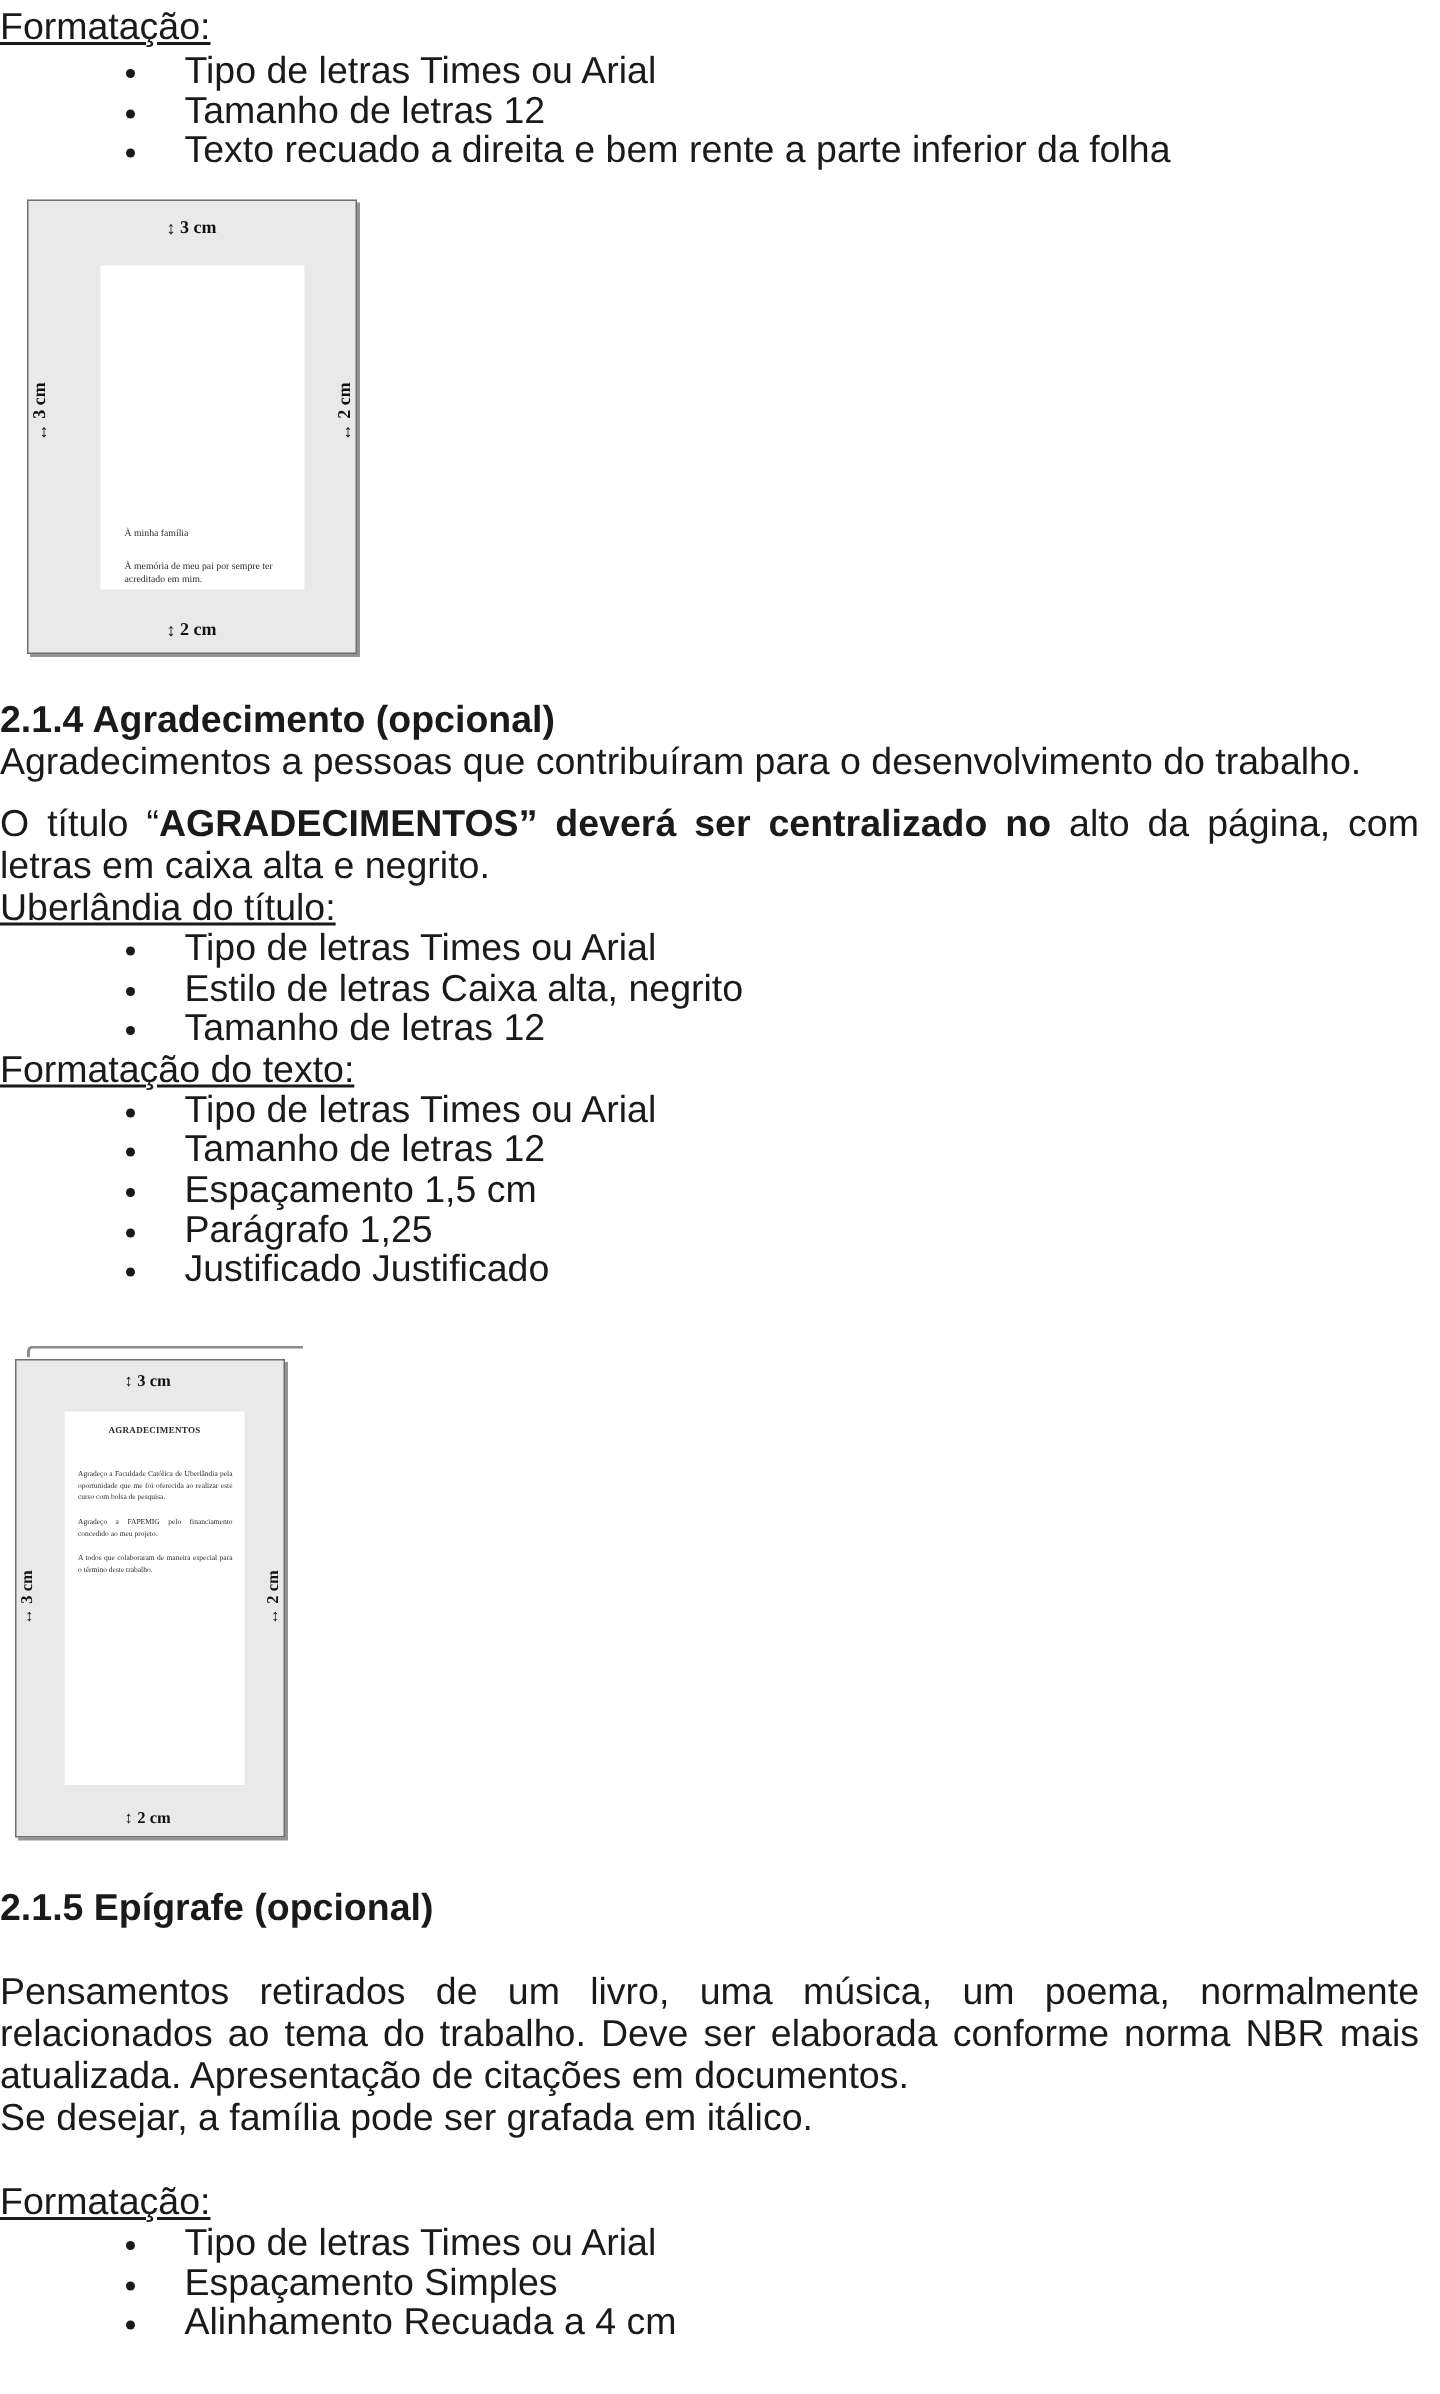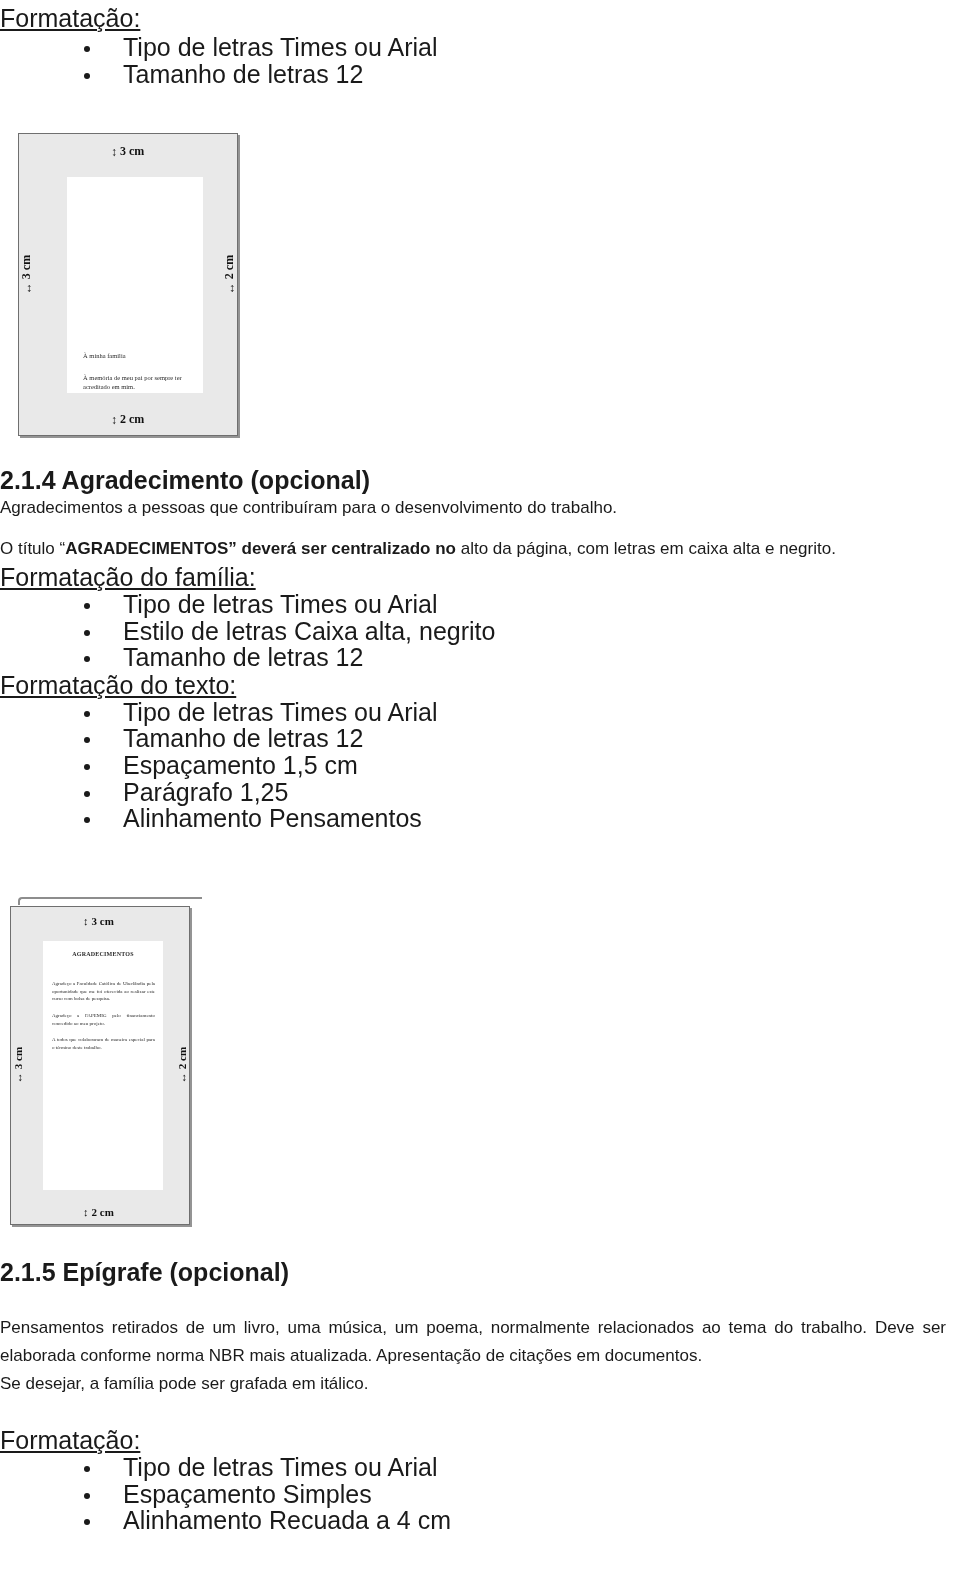--- a/index.html
+++ b/index.html
@@ -53,21 +53,21 @@
     position: absolute;
     left: 46px;
     top: 12px;
     width: 6px;
     height: 6px;
     border-radius: 50%;
     background: #1a1a1a;
   }
 
   .body-par {
-    font-size: 17px;
+    font-size: 25px;
     line-height: 28px;
     margin: 0;
   }
   .justify {
     text-align: justify;
     text-align-last: left;
     margin-top: 13px;
   }
   .heading {
     font-size: 25px;
@@ -128,20 +128,21 @@
 </head>
 <body>
 
 <div class="page">
 
   <div style="position:absolute; left:0; top:4px;">
     <div class="underlined-label">Formatação:</div>
     <ul class="fmt-list" style="margin-top:2px;">
       <li>Tipo de letras Times ou Arial</li>
       <li>Tamanho de letras 12</li>
+      <li>Texto recuado a direita e bem rente a parte inferior da folha</li>
     </ul>
   </div>
 
   <div class="figure" style="left:18px; top:133px; width:220px; height:303px;">
 
     <div class="sheet" style="left:48px; top:43px; right:34px; bottom:42px;">
       <div class="sheet-text" style="left:16px; top:174px; font-size:6.5px; line-height:9px;">À minha família</div>
       <div class="sheet-text" style="left:16px; top:196px; width:120px; font-size:6.5px; line-height:9px;">À memória de meu pai por sempre ter acreditado em mim.</div>
     </div>
 
@@ -164,34 +165,34 @@
       <span class="arrow">↔</span>
       <span>2 cm</span>
     </div>
   </div>
 
   <div style="position:absolute; left:0; top:466px; width:946px;">
     <h2 class="heading">2.1.4 Agradecimento (opcional)</h2>
     <p class="body-par">Agradecimentos a pessoas que contribuíram para o desenvolvimento do trabalho.</p>
     <p class="body-par justify"><span>O título “</span><b>AGRADECIMENTOS”  deverá  ser  centralizado  no</b><span> alto  da  página,  com  letras  em caixa alta e negrito.</span></p>
 
-    <div class="underlined-label" style="margin-top:0;">Formatação do família:</div>
+    <div class="underlined-label" style="margin-top:0;">Uberlândia do título:</div>
     <ul class="fmt-list">
       <li>Tipo de letras Times ou Arial</li>
       <li>Estilo de letras Caixa alta, negrito</li>
       <li>Tamanho de letras 12</li>
     </ul>
 
     <div class="underlined-label">Formatação do texto:</div>
     <ul class="fmt-list">
       <li>Tipo de letras Times ou Arial</li>
       <li>Tamanho de letras 12</li>
       <li>Espaçamento 1,5 cm</li>
       <li>Parágrafo 1,25</li>
-      <li>Alinhamento Pensamentos</li>
+      <li>Justificado Justificado</li>
     </ul>
   </div>
 
   <div class="fig2-edge" style="left:18px; top:897px; width:182px;"></div>
 
   <div class="figure" style="left:10px; top:906px; width:180px; height:319px;">
 
     <div class="sheet" style="left:32px; top:34px; right:26px; bottom:34px;">
       <div class="sheet-text" style="left:0; right:0; top:10px; text-align:center; font-size:6px; font-weight:bold; letter-spacing:.2px;">AGRADECIMENTOS</div>
       <div class="sheet-text" style="left:9px; right:8px; top:39px; font-size:5px; line-height:7.5px; text-align:justify;">Agradeço a Faculdade Católica de Uberlândia pela oportunidade que me foi oferecida ao realizar este curso com bolsa de pesquisa.</div>

